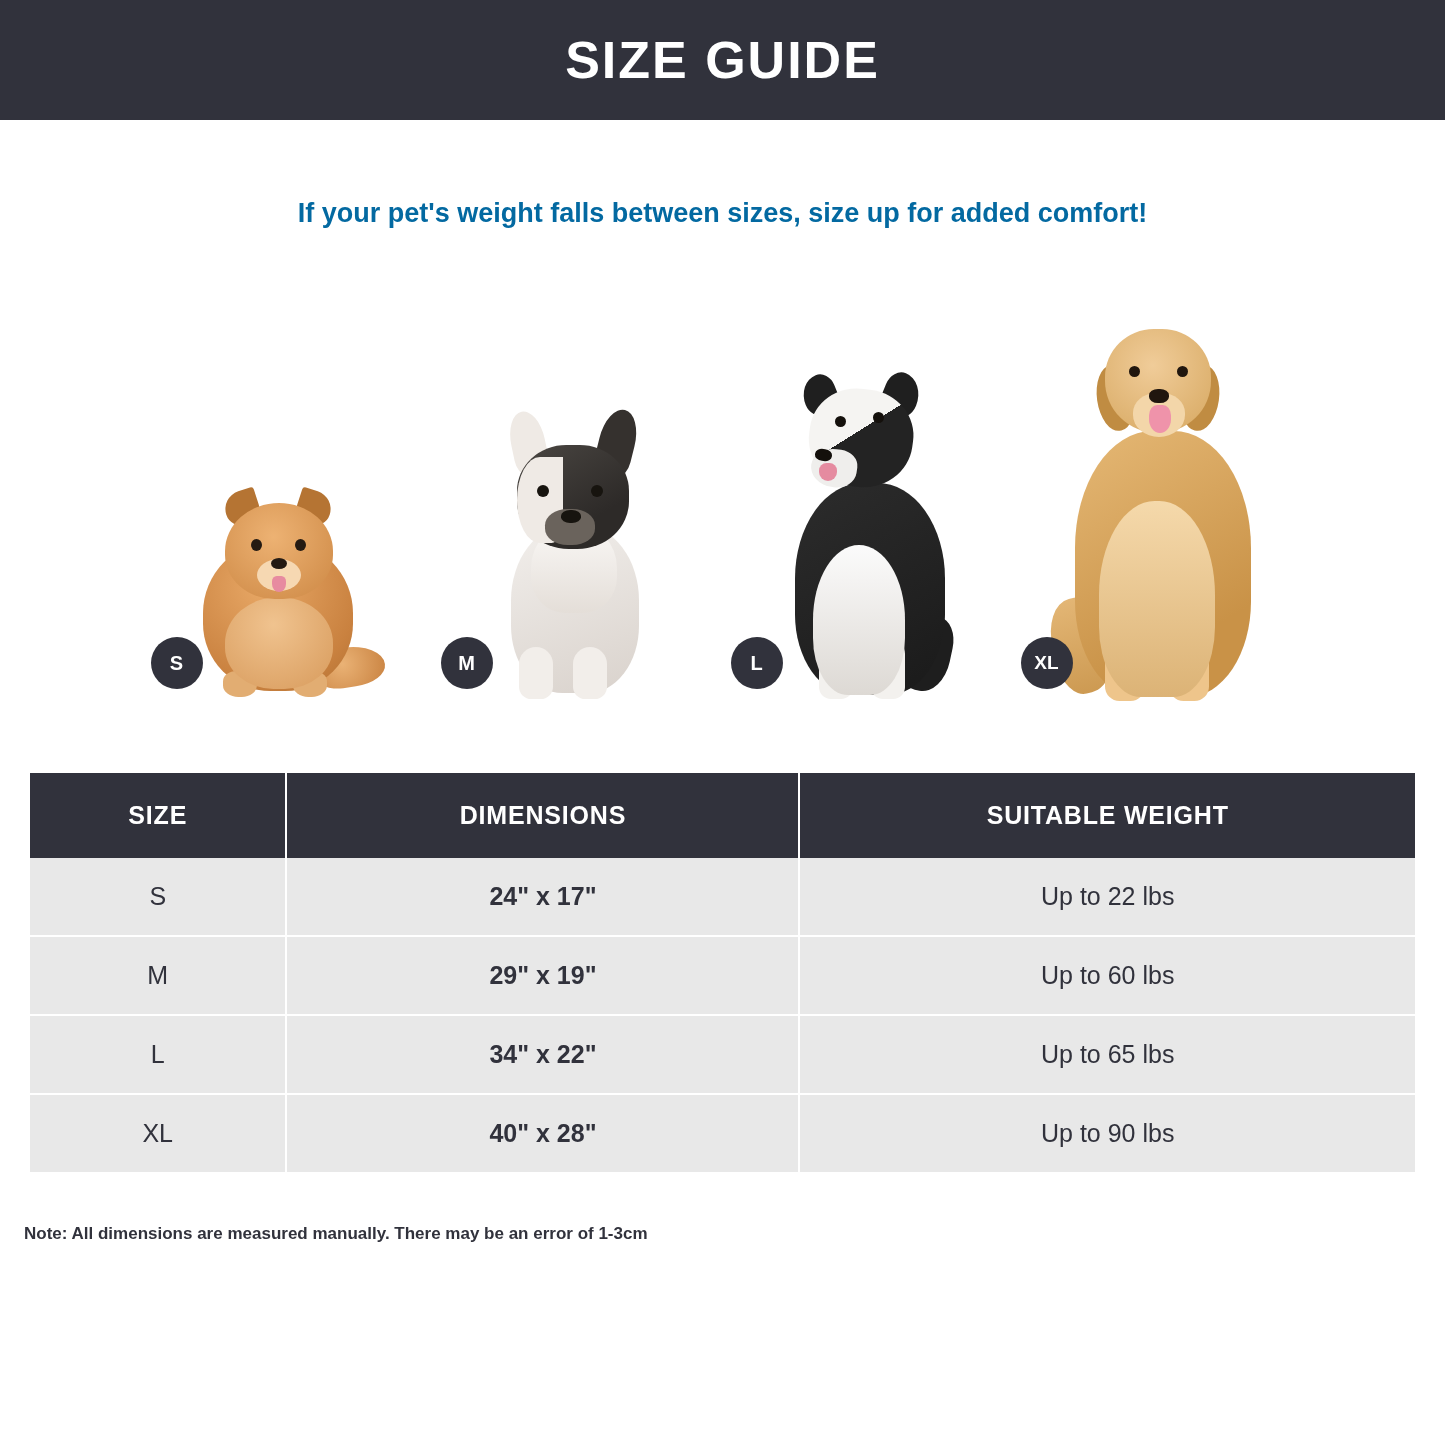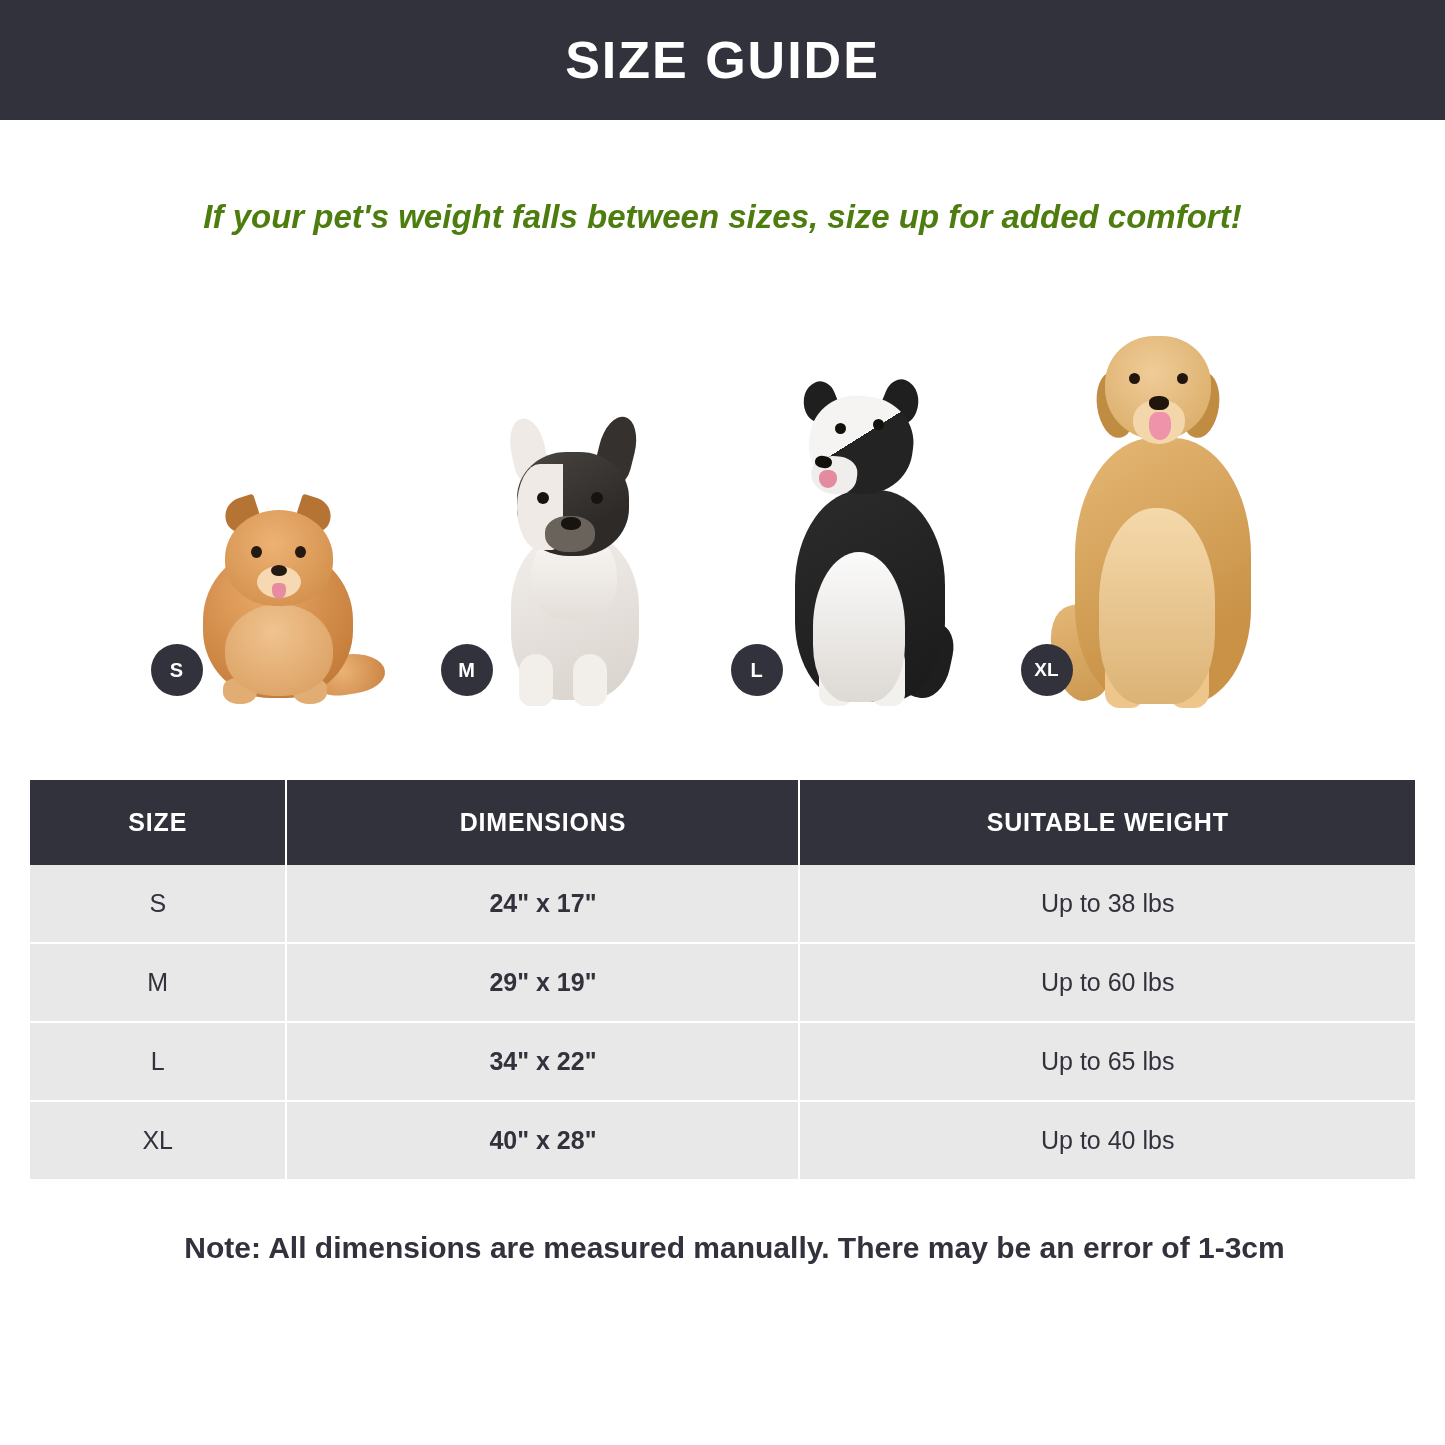--- a/index.html
+++ b/index.html
@@ -36,24 +36,23 @@
     letter-spacing: 2px;
   }
 
   
   .subtitle-wrap {
     margin-top: 78px;
     text-align: center;
     padding: 0 40px;
   }
   .subtitle {
-    font-size: 33px;
+    font-size: 27px;
     font-weight: bold;
-    color: #4d7c0f;
-    font-style: italic;
+    color: #0369a1;
   }
 
   
   .dogs {
     position: relative;
     margin-top: 60px;
     height: 420px;
     display: flex;
     align-items: flex-end;
     justify-content: center;
@@ -315,26 +314,24 @@
     border-bottom: 2px solid #ffffff;
     border-right: 2px solid #ffffff;
   }
   tbody td:last-child { border-right: none; }
   tbody tr:last-child td { border-bottom: none; }
   td.dim { font-weight: bold; }
 
   
   .note {
     margin-top: 52px;
-    text-align: center;
-    font-size: 30px;
+    font-size: 17px;
     font-weight: bold;
     color: #31323c;
     padding: 0 24px;
-    margin-left: 24px;
   }
 </style>
 </head>
 <body>
 
 <div class="page">
 
   <div class="header">
     <div class="header-title">SIZE GUIDE</div>
   </div>
@@ -428,36 +425,36 @@
         <tr>
           <th style="width:18.5%">SIZE</th>
           <th style="width:37%">DIMENSIONS</th>
           <th style="width:44.5%">SUITABLE WEIGHT</th>
         </tr>
       </thead>
       <tbody>
         <tr>
           <td>S</td>
           <td class="dim">24" x 17"</td>
-          <td>Up to 38 lbs</td>
+          <td>Up to 22 lbs</td>
         </tr>
         <tr>
           <td>M</td>
           <td class="dim">29" x 19"</td>
           <td>Up to 60 lbs</td>
         </tr>
         <tr>
           <td>L</td>
           <td class="dim">34" x 22"</td>
           <td>Up to 65 lbs</td>
         </tr>
         <tr>
           <td>XL</td>
           <td class="dim">40" x 28"</td>
-          <td>Up to 40 lbs</td>
+          <td>Up to 90 lbs</td>
         </tr>
       </tbody>
     </table>
   </div>
 
   <div class="note">Note: All dimensions are measured manually. There may be an error of 1-3cm</div>
 
 </div>
 
 </body></html>

